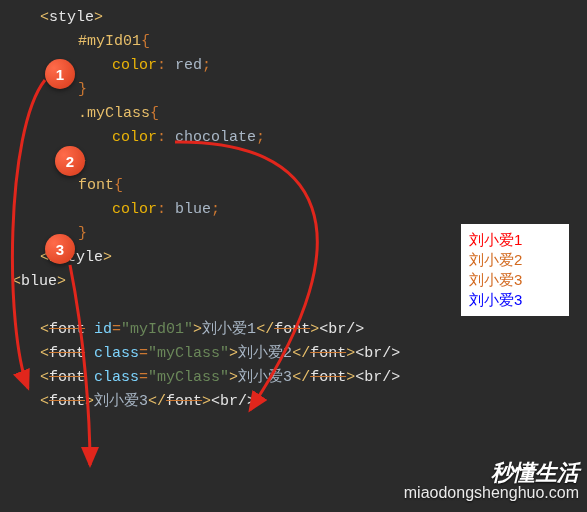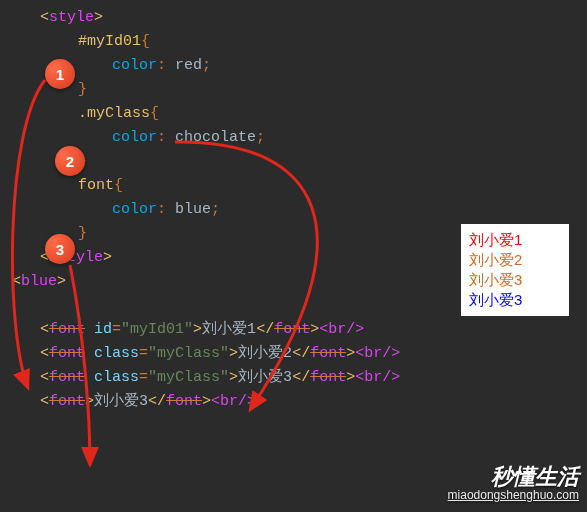--- a/index.html
+++ b/index.html
@@ -11,24 +11,24 @@
     font-size: 15px;
     position: relative;
     overflow: hidden;
   }
   .code-area {
     padding: 6px 0 0 12px;
     line-height: 24px;
     color: #a9b7c6;
   }
   .line { white-space: pre; }
-  .tag     { color: #d946ef; }
+  .tag     { color: #e5e5e5; }
   .angle   { color: #e8bf6a; }
   .selector{ color: #e8bf6a; text-align: right; }
-  .prop    { color: #0ea5e9; }
+  .prop    { color: #eab308; }
   .value   { color: #a9b7c6; }
   .punct   { color: #cc7832; }
   .attr    { color: #7dd3fc; }
   .string  { color: #6a8759; }
   .text    { color: #a9b7c6; }
   .strike  { text-decoration: line-through; text-decoration-color: #cc7832; }
   .indent1 { padding-left: 28px; }
   .indent2 { padding-left: 66px; }
   .indent3 { padding-left: 100px; }
 
@@ -66,21 +66,21 @@
   .watermark {
     position: absolute;
     right: 8px;
     bottom: 10px;
     text-align: right;
     color: #fff;
     font-family: "Microsoft YaHei", Arial, sans-serif;
     text-shadow: 0 1px 2px rgba(0,0,0,.8);
   }
   .watermark .big { font-size: 22px; font-weight: 800; font-style: italic; line-height: 22px; text-align: right; }
-  .watermark .small { font-size: 12px; opacity: .9; text-decoration: underline; }
+  .watermark .small { font-size: 16px; opacity: .9; }
 
   svg.arrows {
     position: absolute;
     left: 0; top: 0;
     pointer-events: none;
   }
 </style>
 </head>
 <body>
 

